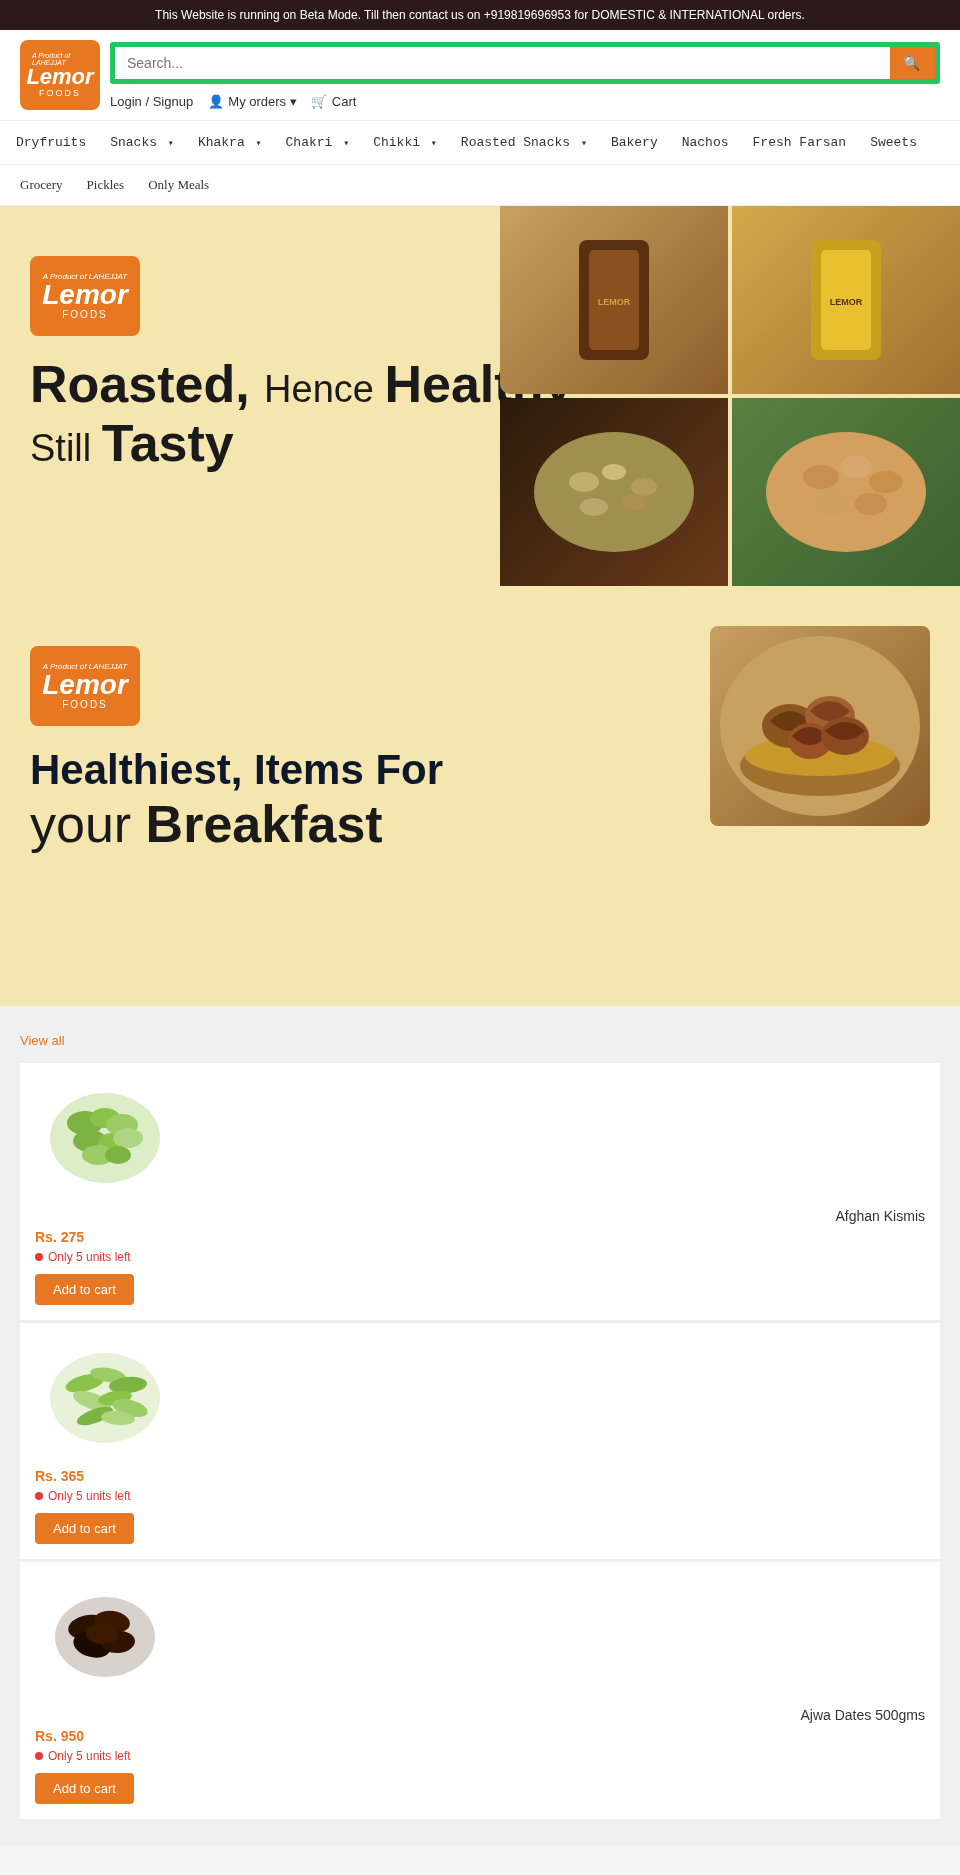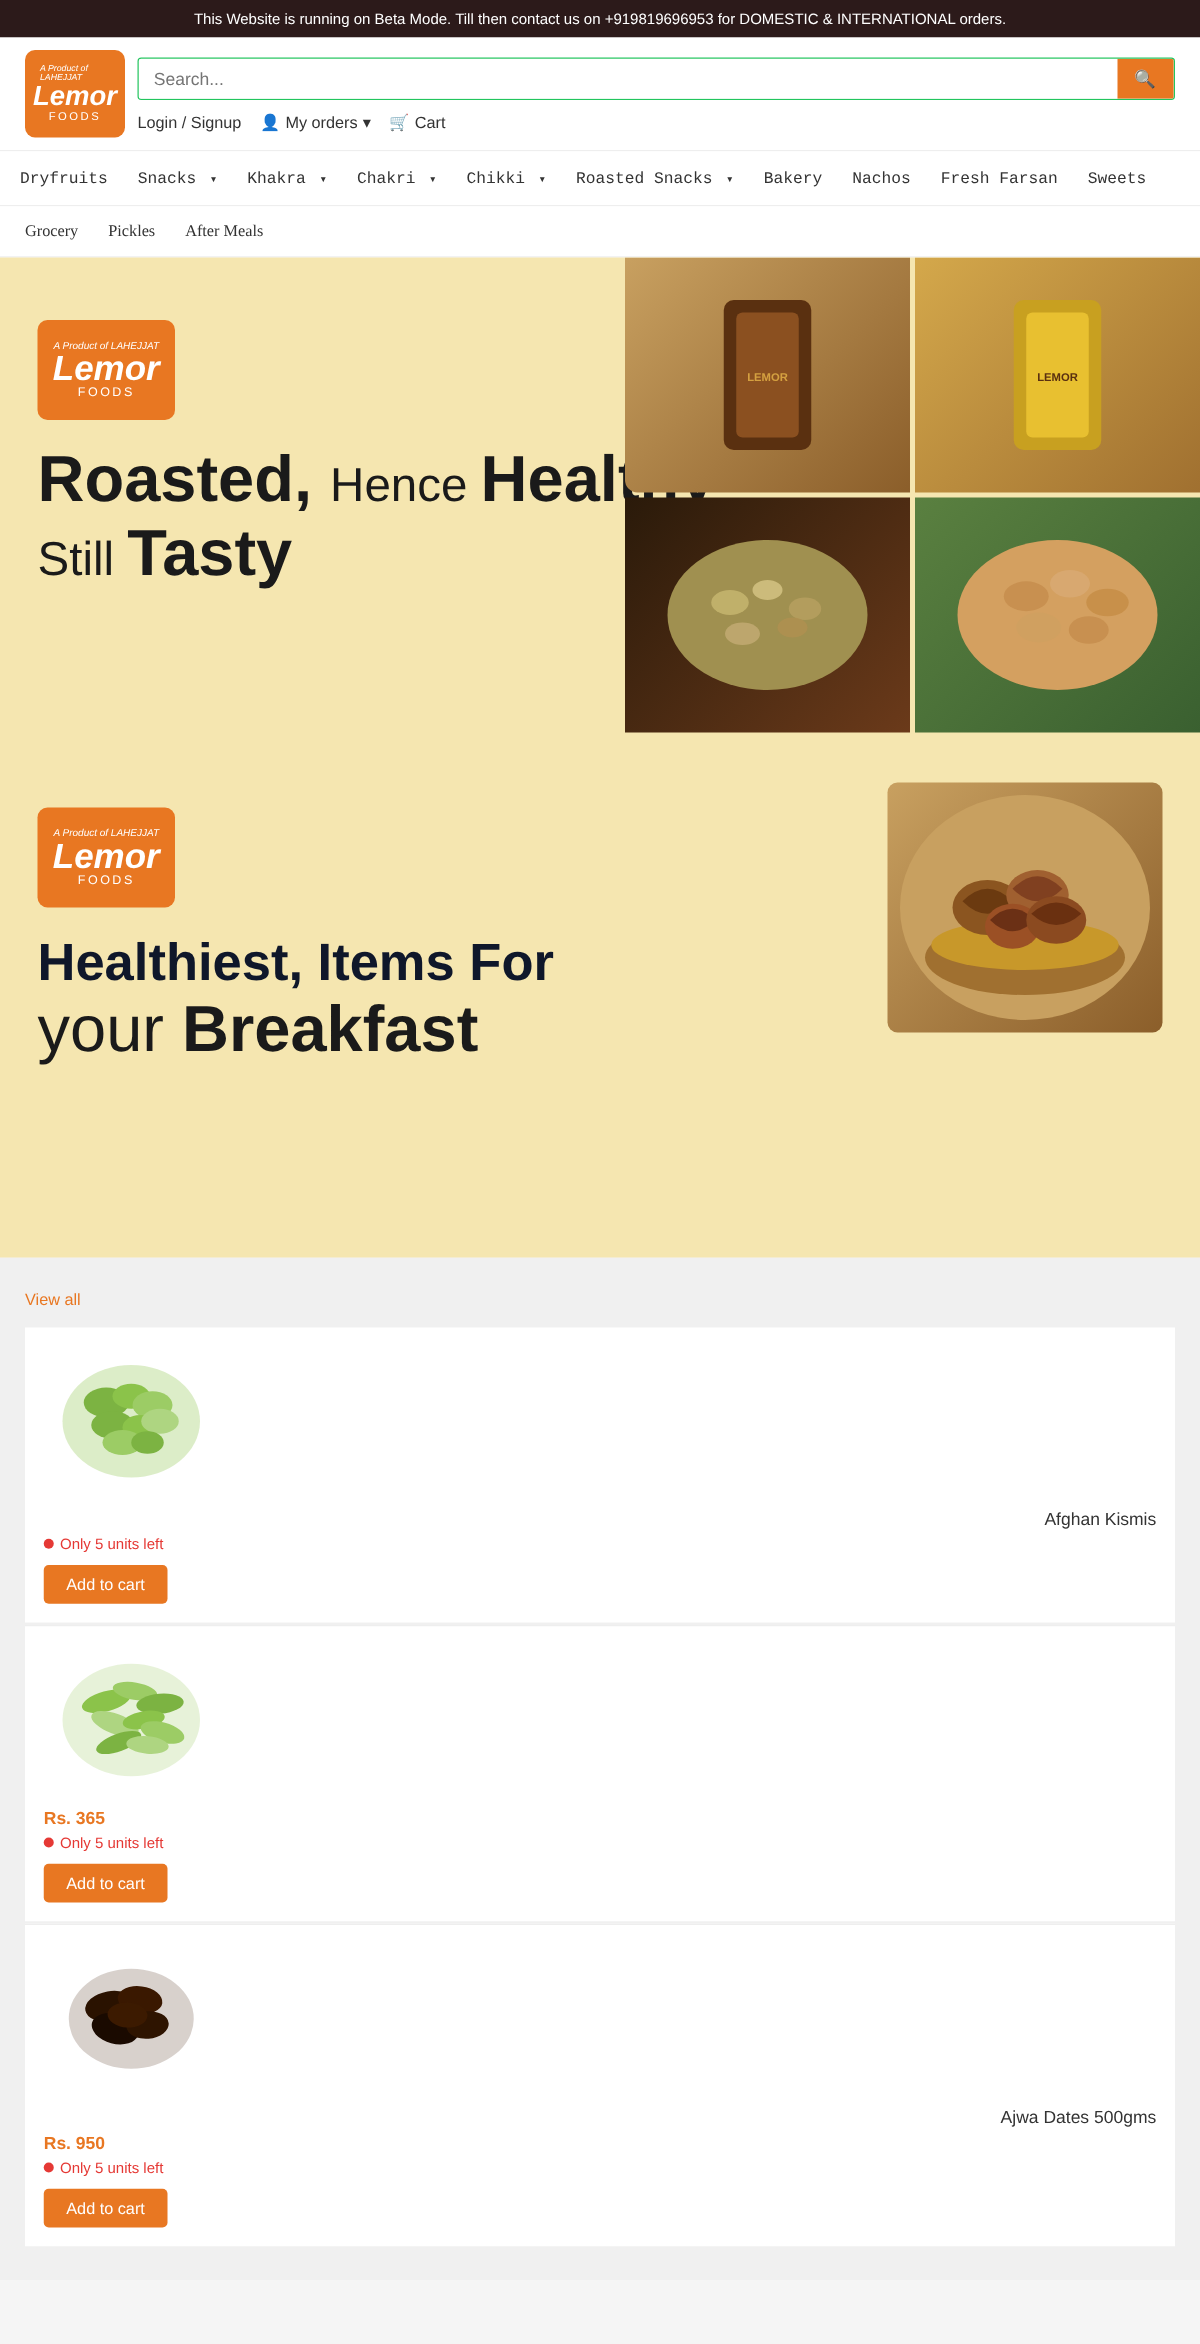--- a/index.html
+++ b/index.html
@@ -55,21 +55,21 @@
       letter-spacing: 2px;
     }
     .search-area {
       flex: 1;
       display: flex;
       flex-direction: column;
       gap: 5px;
     }
     .search-bar {
       display: flex;
-      border: 1px solid #22c55e;
+      border: 5px solid #22c55e;
       border-radius: 3px;
       overflow: hidden;
       align-items: center;
     }
     .search-bar input {
       flex: 1;
       padding: 8px 12px;
       border: none;
       outline: none;
       font-size: 14px;
@@ -429,21 +429,21 @@
     </li>
     <li>
       <a href="#">Sweets</a>
     </li>
   </ul>
 </nav>
 
 <div class="nav-row2">
   <a href="#">Grocery</a>
   <a href="#">Pickles</a>
-  <a href="#">After Meals</a>
+  <a href="#">Only Meals</a>
 </div>
 
 <div class="hero-banner">
 
   <div class="hero-top">
     <div class="hero-text-left">
       <div class="hero-logo">
         <div class="hero-logo-box">
           <span class="hero-logo-lahejjat">A Product of LAHEJJAT</span>
           <span class="hero-logo-lemor">Lemor</span>
@@ -549,20 +549,21 @@
           <ellipse cx="65" cy="35" rx="15" ry="10" fill="#8bc34a"></ellipse>
           <ellipse cx="82" cy="42" rx="16" ry="11" fill="#9ccc65"></ellipse>
           <ellipse cx="50" cy="58" rx="17" ry="11" fill="#7cb342"></ellipse>
           <ellipse cx="72" cy="60" rx="14" ry="10" fill="#8bc34a"></ellipse>
           <ellipse cx="88" cy="55" rx="15" ry="10" fill="#aed581"></ellipse>
           <ellipse cx="58" cy="72" rx="16" ry="10" fill="#9ccc65"></ellipse>
           <ellipse cx="78" cy="72" rx="13" ry="9" fill="#7cb342"></ellipse>
         </svg>
       </div>
       <div class="product-name">Afghan Kismis</div>
+      <div class="product-price">Rs. 275</div>
       <div class="product-stock">
         <span class="stock-dot"></span>
         <span>Only 5 units left</span>
       </div>
       <button class="add-to-cart-btn">Add to cart</button>
     </div>
 
     <div class="product-card">
       <div class="product-img-area">
         <svg width="130" height="110" viewBox="0 0 130 110">

